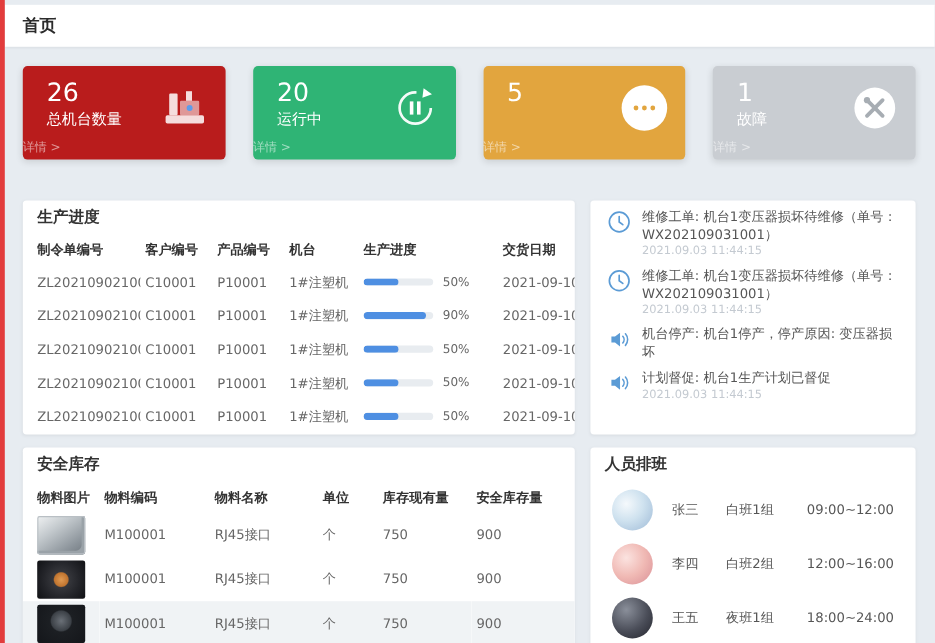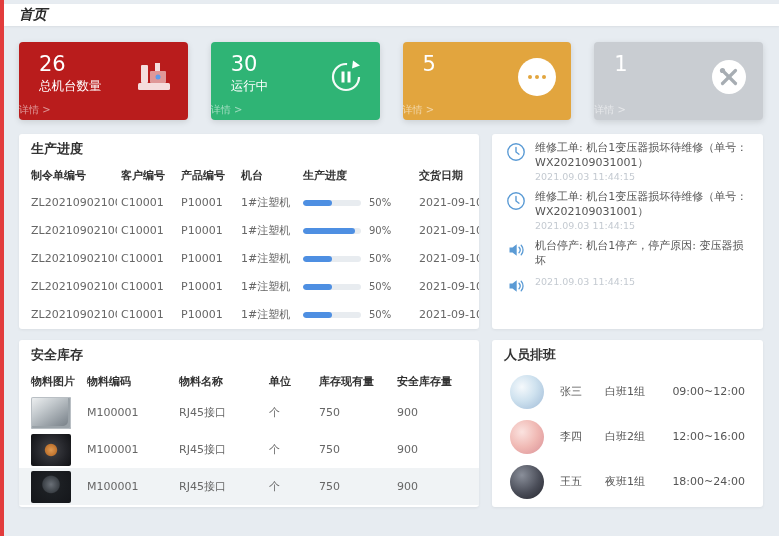--- a/index.html
+++ b/index.html
@@ -1,22 +1,22 @@
 <!DOCTYPE html>
 <html><head>
 <meta charset="utf-8">
 <style>
   * { margin:0; padding:0; box-sizing:border-box; }
   html,body { width:779px; height:536px; overflow:hidden; }
   body { background:#e7ecf1; font-family:"DejaVu Sans","Liberation Sans",sans-serif; cursor:default; }
 
   .left-strip { position:absolute; left:0; top:0; width:4px; height:536px; background:#e23c3c; z-index:20; }
 
-  .header { margin:4px 0 0 4px; height:22px; background:#fff; display:flex; align-items:center;
-            padding-left:15px; box-shadow:0 1px 2px rgba(0,0,0,.06);font-style:italic; }
+  .header { margin:4px 0 0 4px; height:35px; background:#fff; display:flex; align-items:center;
+            padding-left:15px; box-shadow:0 1px 2px rgba(0,0,0,.06); }
   .header .title { font-size:14px; color:#2b2b2b; font-weight:bold; }
 
   .content { margin-left:4px; padding:16px 16px 0 15px; }
 
   
   .stats { display:flex; gap:23px; }
   .card { flex:1; height:78px; border-radius:4px; position:relative; color:#fff;
           padding:11px 0 0 20px; box-shadow:0 2px 6px rgba(0,0,0,.12); cursor:pointer; }
   .card-blue   { background:#b91c1c; }
   .card-green  { background:#2fb475; }
@@ -25,21 +25,21 @@
   .card-num   { font-size:21px; line-height:23px; }
   .card-label { font-size:12.5px; margin-top:2px; }
   .card-icon  { position:absolute; right:15px; top:16px; width:38px; height:38px; }
   .icon-disc  { width:38px; height:38px; border-radius:50%; background:#fff; display:flex;
                 align-items:center; justify-content:center; gap:3px; }
   .icon-disc i { width:4px; height:4px; border-radius:50%; background:#e2a53e; display:block; }
   .card-detail { position:absolute; left:0; right:0; bottom:3px; text-align:left;
                  font-size:10px; color:rgba(255,255,255,.55); cursor:pointer; }
 
   
-  .main-row { display:flex; gap:13px; margin-top:14px; }
+  .main-row { display:flex; gap:13px; margin-top:34px; }
   .main-row.second { margin-top:11px; }
   .col-left  { width:460px; flex:none; }
   .col-right { flex:1; min-width:0; }
   .panel { background:#fff; border-radius:3px; box-shadow:0 1px 3px rgba(0,0,0,.06); overflow:hidden; }
   .h195 { height:195px; } .h167 { height:167px; }
   .panel-title { height:29px; line-height:30px; padding:0 12px; font-size:13px; font-weight:bold; color:#333; }
 
   
   table { width:100%; border-collapse:collapse; table-layout:fixed; }
   th { font-size:11px; color:#333; font-weight:bold; text-align:left; height:25px; padding:0 4px; }
@@ -100,21 +100,21 @@
           <rect x="6" y="7" width="7" height="18" rx="1" fill="rgba(255,255,255,.85)"></rect>
           <rect x="15" y="13" width="16" height="12" rx="1" fill="rgba(255,255,255,.55)"></rect>
           <rect x="20" y="5" width="5" height="8" fill="rgba(255,255,255,.85)"></rect>
           <circle cx="23" cy="19" r="2.5" fill="#5d9ceb"></circle>
         </svg>
       </div>
       <div class="card-detail">详情 &gt;</div>
     </div>
 
     <div class="card card-green">
-      <div class="card-num">30</div>
+      <div class="card-num">20</div>
       <div class="card-label">运行中</div>
       <div class="card-icon">
         <svg viewBox="0 0 38 38" width="38" height="38">
           <circle cx="19" cy="19" r="13" fill="none" stroke="rgba(255,255,255,.95)" stroke-width="2.2" stroke-dasharray="62 20"></circle>
           <polygon points="26,2.5 33,7.5 25,10.5" fill="#fff"></polygon>
           <rect x="14.5" y="13.5" width="3" height="11" fill="#fff"></rect>
           <rect x="20.5" y="13.5" width="3" height="11" fill="#fff"></rect>
         </svg>
       </div>
       <div class="card-detail">详情 &gt;</div>
@@ -127,20 +127,21 @@
             <i></i>
             <i></i>
             <i></i>
           </div>
       </div>
       <div class="card-detail">详情 &gt;</div>
     </div>
 
     <div class="card card-gray">
       <div class="card-num">1</div>
+      <div class="card-label">故障</div>
       <div class="card-icon">
         <svg viewBox="0 0 38 38" width="38" height="38">
           <circle cx="19" cy="19" r="17" fill="#fff"></circle>
           <g stroke="#a7adb3" stroke-width="3.2" stroke-linecap="round">
             <path d="M12.5 12.5l13 13"></path>
               <path d="M25.5 12.5l-13 13"></path>
           </g>
           <circle cx="12.5" cy="12.5" r="2.6" fill="#a7adb3"></circle>
         </svg>
       </div>
@@ -262,20 +263,21 @@
 
         <div class="notice">
           <span class="notice-icon">
             <svg viewBox="0 0 20 20" width="20" height="20">
                 <path d="M3.5 7.5v5h3l4.2 3.2V4.3L6.5 7.5z" fill="#5b9bd5"></path>
                 <path d="M13 7.2a4.2 4.2 0 010 5.6" fill="none" stroke="#5b9bd5" stroke-width="1.3" stroke-linecap="round"></path>
                 <path d="M15.2 5.2a7.2 7.2 0 010 9.6" fill="none" stroke="#5b9bd5" stroke-width="1.3" stroke-linecap="round"></path>
               </svg>
           </span>
           <div>
+            <div class="notice-text">计划督促: 机台1生产计划已督促</div>
             <div class="notice-time">2021.09.03 11:44:15</div>
           </div>
         </div>
       </div>
     </div>
   </div>
 
   <div class="main-row second">
     <div class="col-left">
       <div class="panel h167">

